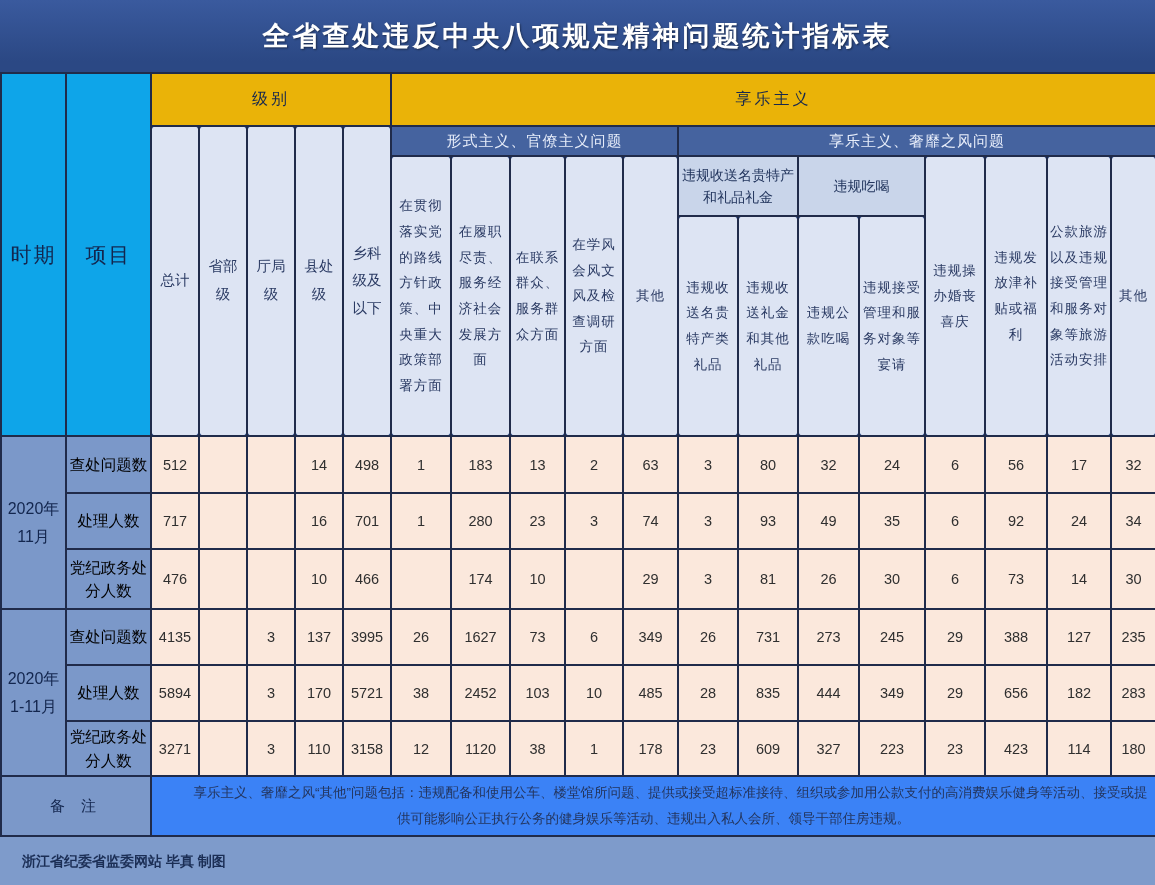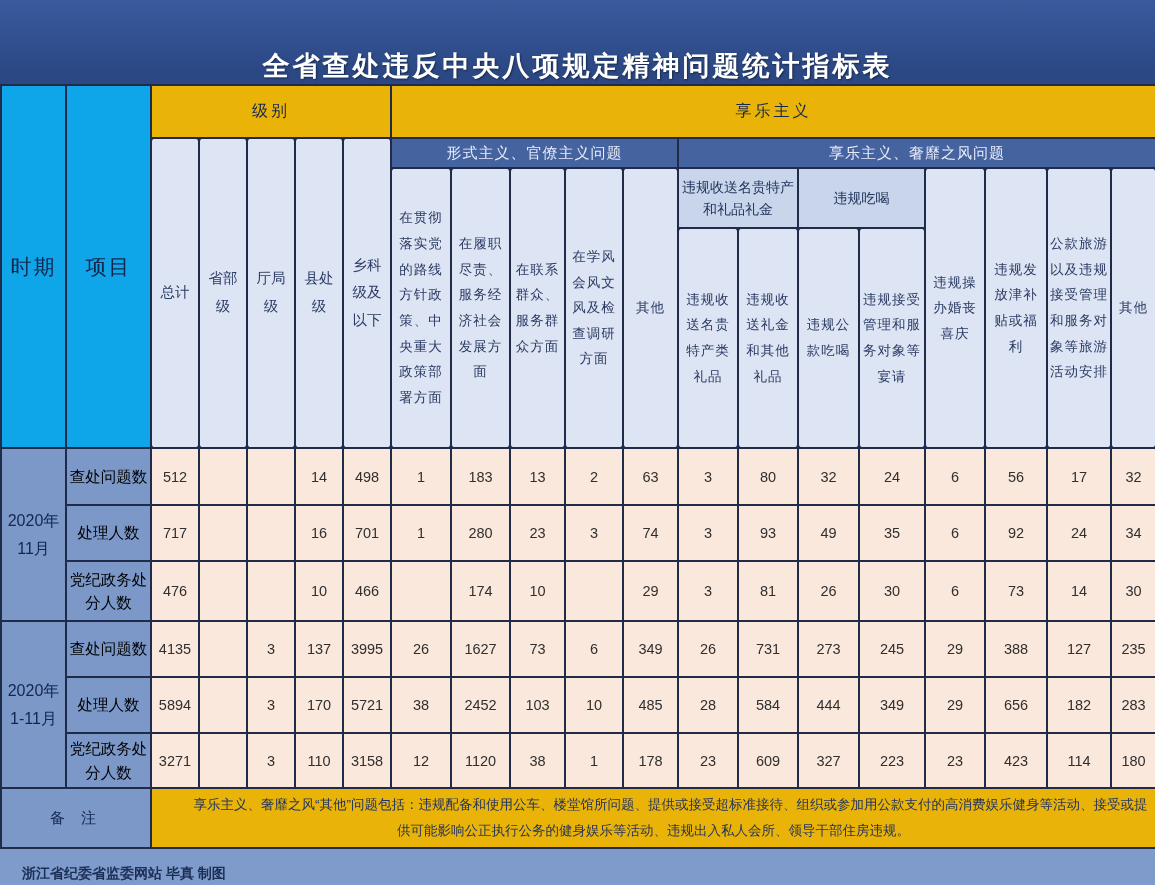--- a/index.html
+++ b/index.html
@@ -3,23 +3,23 @@
 <meta charset="utf-8">
 <style>
   * { box-sizing: border-box; margin: 0; padding: 0; }
   html, body { width: 1155px; height: 885px; }
   body {
     font-family: "Liberation Sans", "DejaVu Sans", sans-serif;
     background: #2e4c8a;
     overflow: hidden;
   }
   .title-bar {
-    width: 1155px; height: 84px;
+    width: 1155px; height: 72px;
     background: linear-gradient(180deg, #3a5a9e 0%, #2b4884 85%);
-    display: flex; align-items: flex-end; justify-content: center;
+    display: flex; align-items: center; justify-content: center;
   }
   .title-bar h1 {
     color: #ffffff; font-size: 27px; font-weight: bold;
     letter-spacing: 3px; text-shadow: 1px 1px 2px rgba(0,0,0,.45);
   }
   table.stats {
     width: 1155px; border-collapse: collapse; table-layout: fixed;
   }
   table.stats th, table.stats td {
     border: 2px solid #202b4a;
@@ -30,21 +30,21 @@
   .c-corner { background: #0ea5e9; color: #13264e; font-size: 21px; font-weight: bold; letter-spacing: 2px; }
   .c-band   { background: #45639f; color: #e7edfa; font-size: 15px; letter-spacing: 1px; }
   .c-sub    { background: #c9d5ea; color: #23365e; font-size: 14px; line-height: 1.6; padding: 2px 6px; }
   .c-leaf   { background: #dde4f3; color: #2a3a63; font-size: 13.5px; line-height: 1.9; letter-spacing: 1px; padding: 2px 5px; border-radius: 6px; }
   .c-lvl    { font-size: 14.5px; letter-spacing: 0; }
   .c-period { background: #7b98c9; color: #13264e; font-size: 16px; line-height: 1.7; }
   .c-rowlab { background: #7b98c9; color: #000000; font-size: 15.5px; line-height: 1.5; padding: 2px 4px; }
   td.v      { background: #fbe8dc; color: #2f2f2f; font-size: 14.5px; }
   .note-label { background: #7b98c9; color: #13264e; font-size: 15px; letter-spacing: 6px; }
   td.note-text {
-    background: #eab308; color: #23355e; font-size: 13.5px;
+    background: #3b82f6; color: #23355e; font-size: 13.5px;
     text-align: left; padding: 8px 30px 8px 34px; line-height: 1.95; text-indent: 2.5em;
   }
   .footer {
     width: 1155px; height: 50px; background: #7e9bcb;
     display: flex; align-items: center; justify-content: space-between;
     padding: 0 24px 0 22px; color: #1b2e55; font-size: 14px; font-weight: bold;
   }
   .footer .credit { margin-right: 66px; }
 </style>
 </head>
@@ -212,21 +212,21 @@
       <td class="v"></td>
       <td class="v">3</td>
       <td class="v">170</td>
       <td class="v">5721</td>
       <td class="v">38</td>
       <td class="v">2452</td>
       <td class="v">103</td>
       <td class="v">10</td>
       <td class="v">485</td>
       <td class="v">28</td>
-      <td class="v">584</td>
+      <td class="v">835</td>
       <td class="v">444</td>
       <td class="v">349</td>
       <td class="v">29</td>
       <td class="v">656</td>
       <td class="v">182</td>
       <td class="v">283</td>
     </tr>
     <tr style="height:55px">
       <th class="c-rowlab">党纪政务处分人数</th>
       <td class="v">3271</td>

